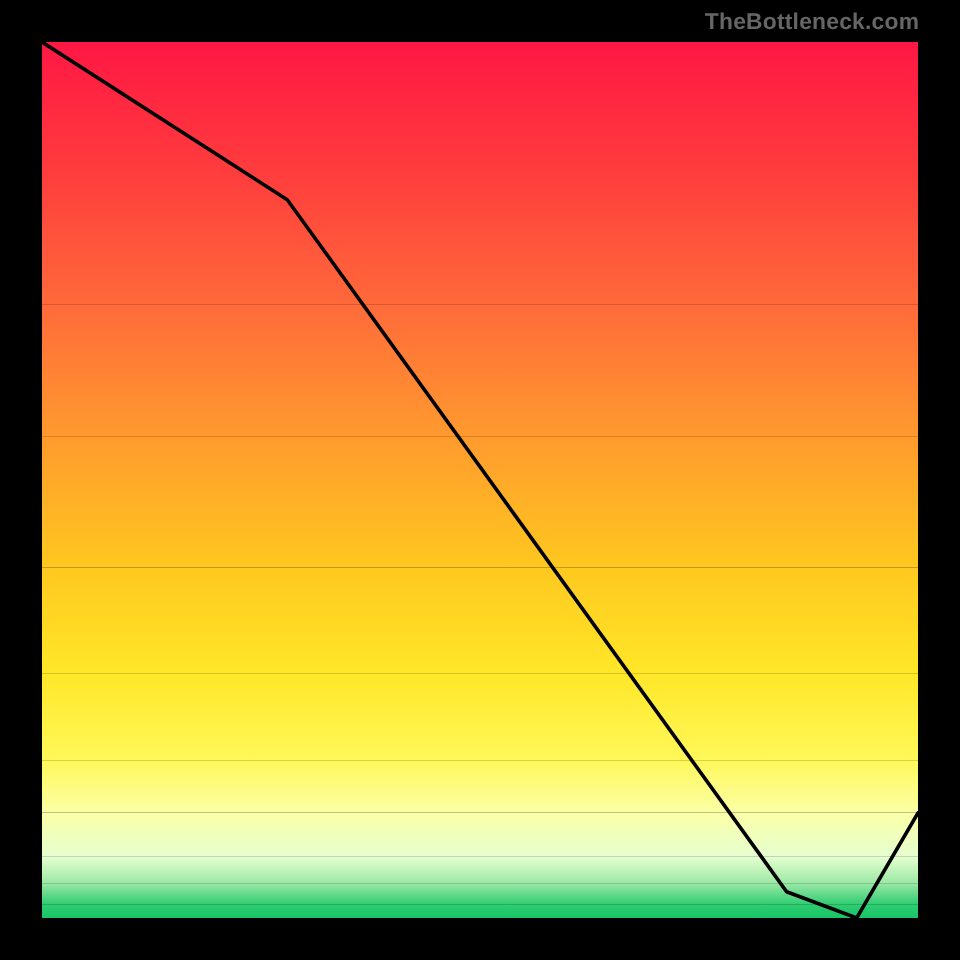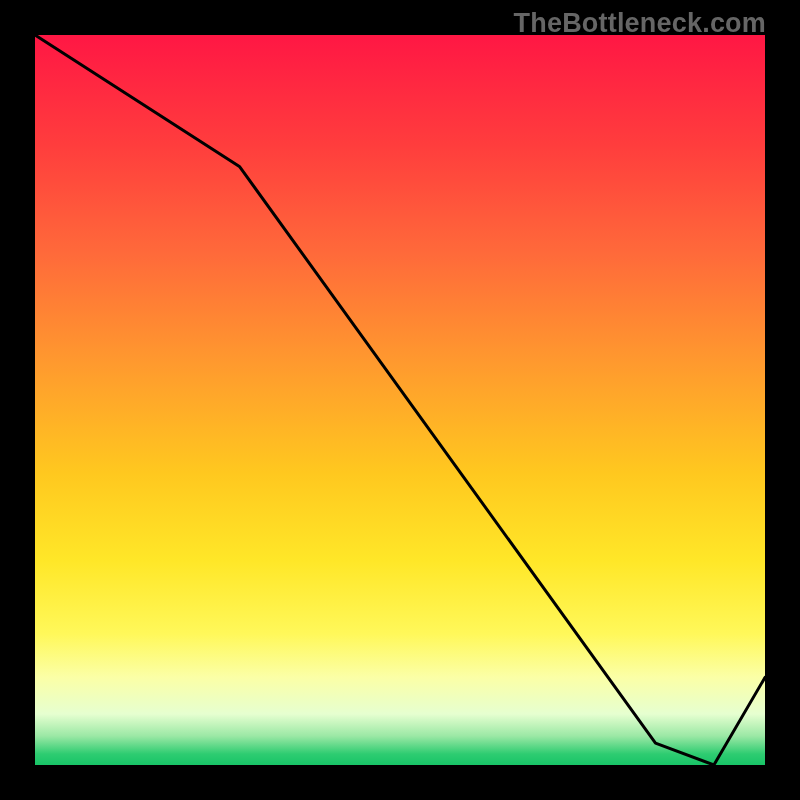--- a/index.html
+++ b/index.html
@@ -37,21 +37,21 @@
   .data-line {
     position: absolute;
     inset: 0;
     pointer-events: none;
   }
   .branding {
     position: absolute;
     top: 8px;
     right: 34px;
     color: #666666;
-    font-size: 27px;
+    font-size: 19px;
     font-weight: 600;
     letter-spacing: 0.2px;
     user-select: none;
   }
   .annotation {
     position: absolute;
     color: #b04040;
     font-size: 10px;
     font-weight: 700;
     letter-spacing: 0.5px;

